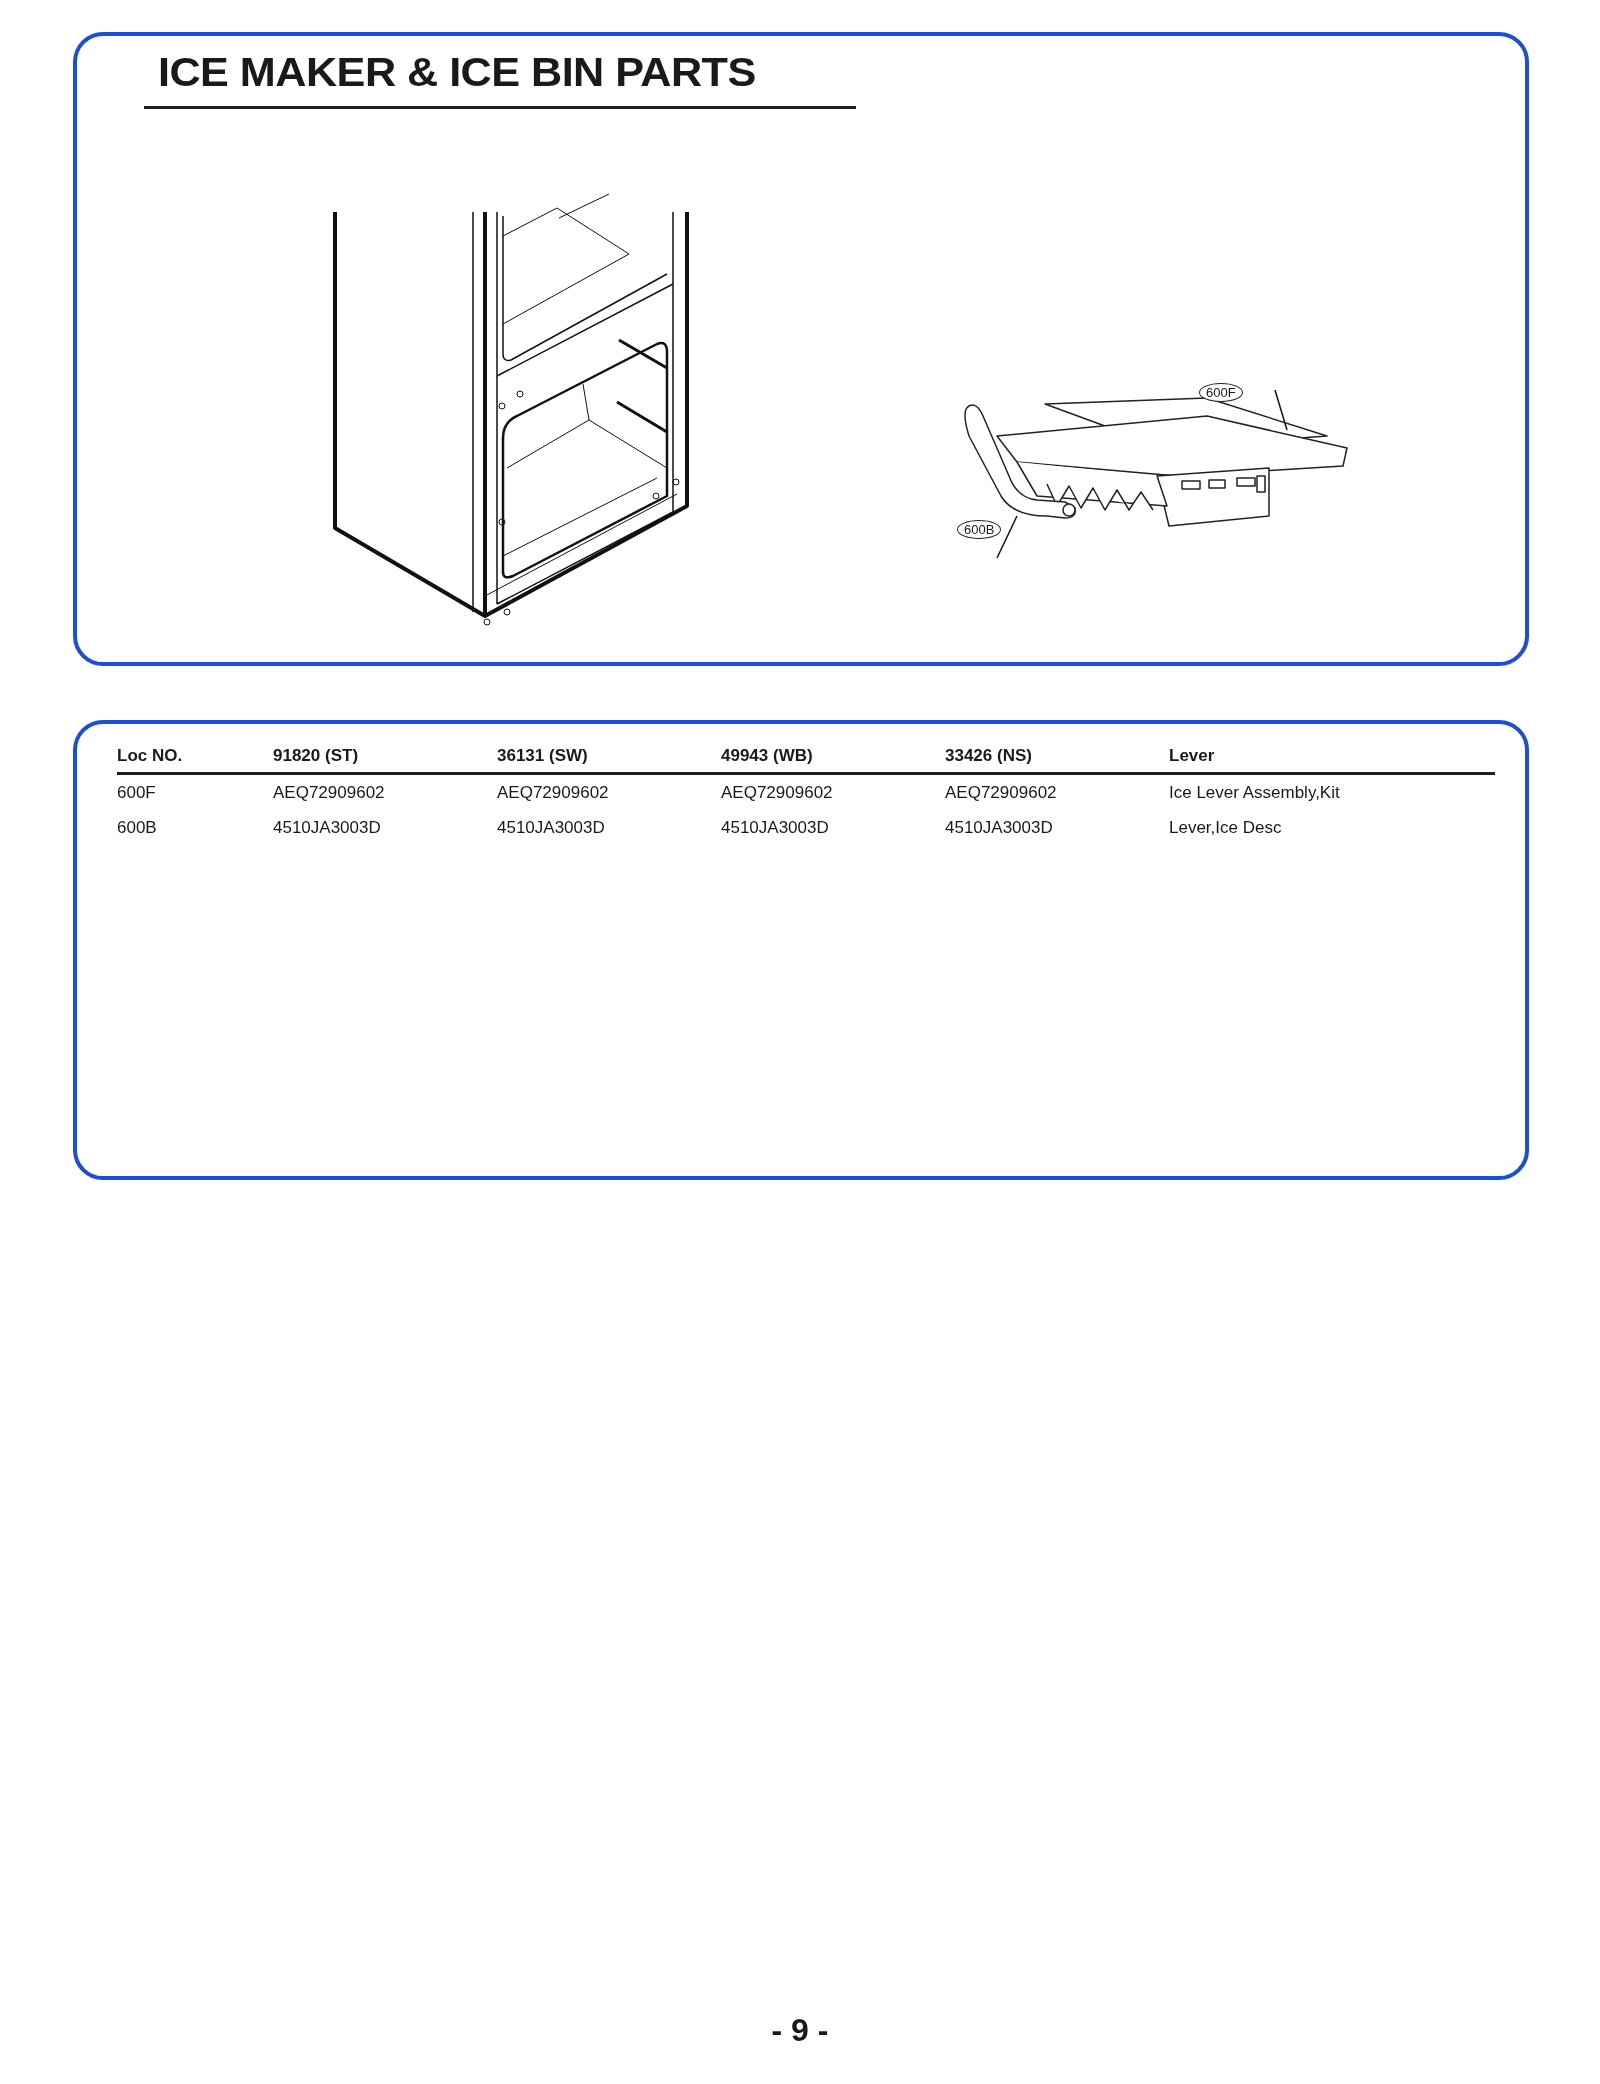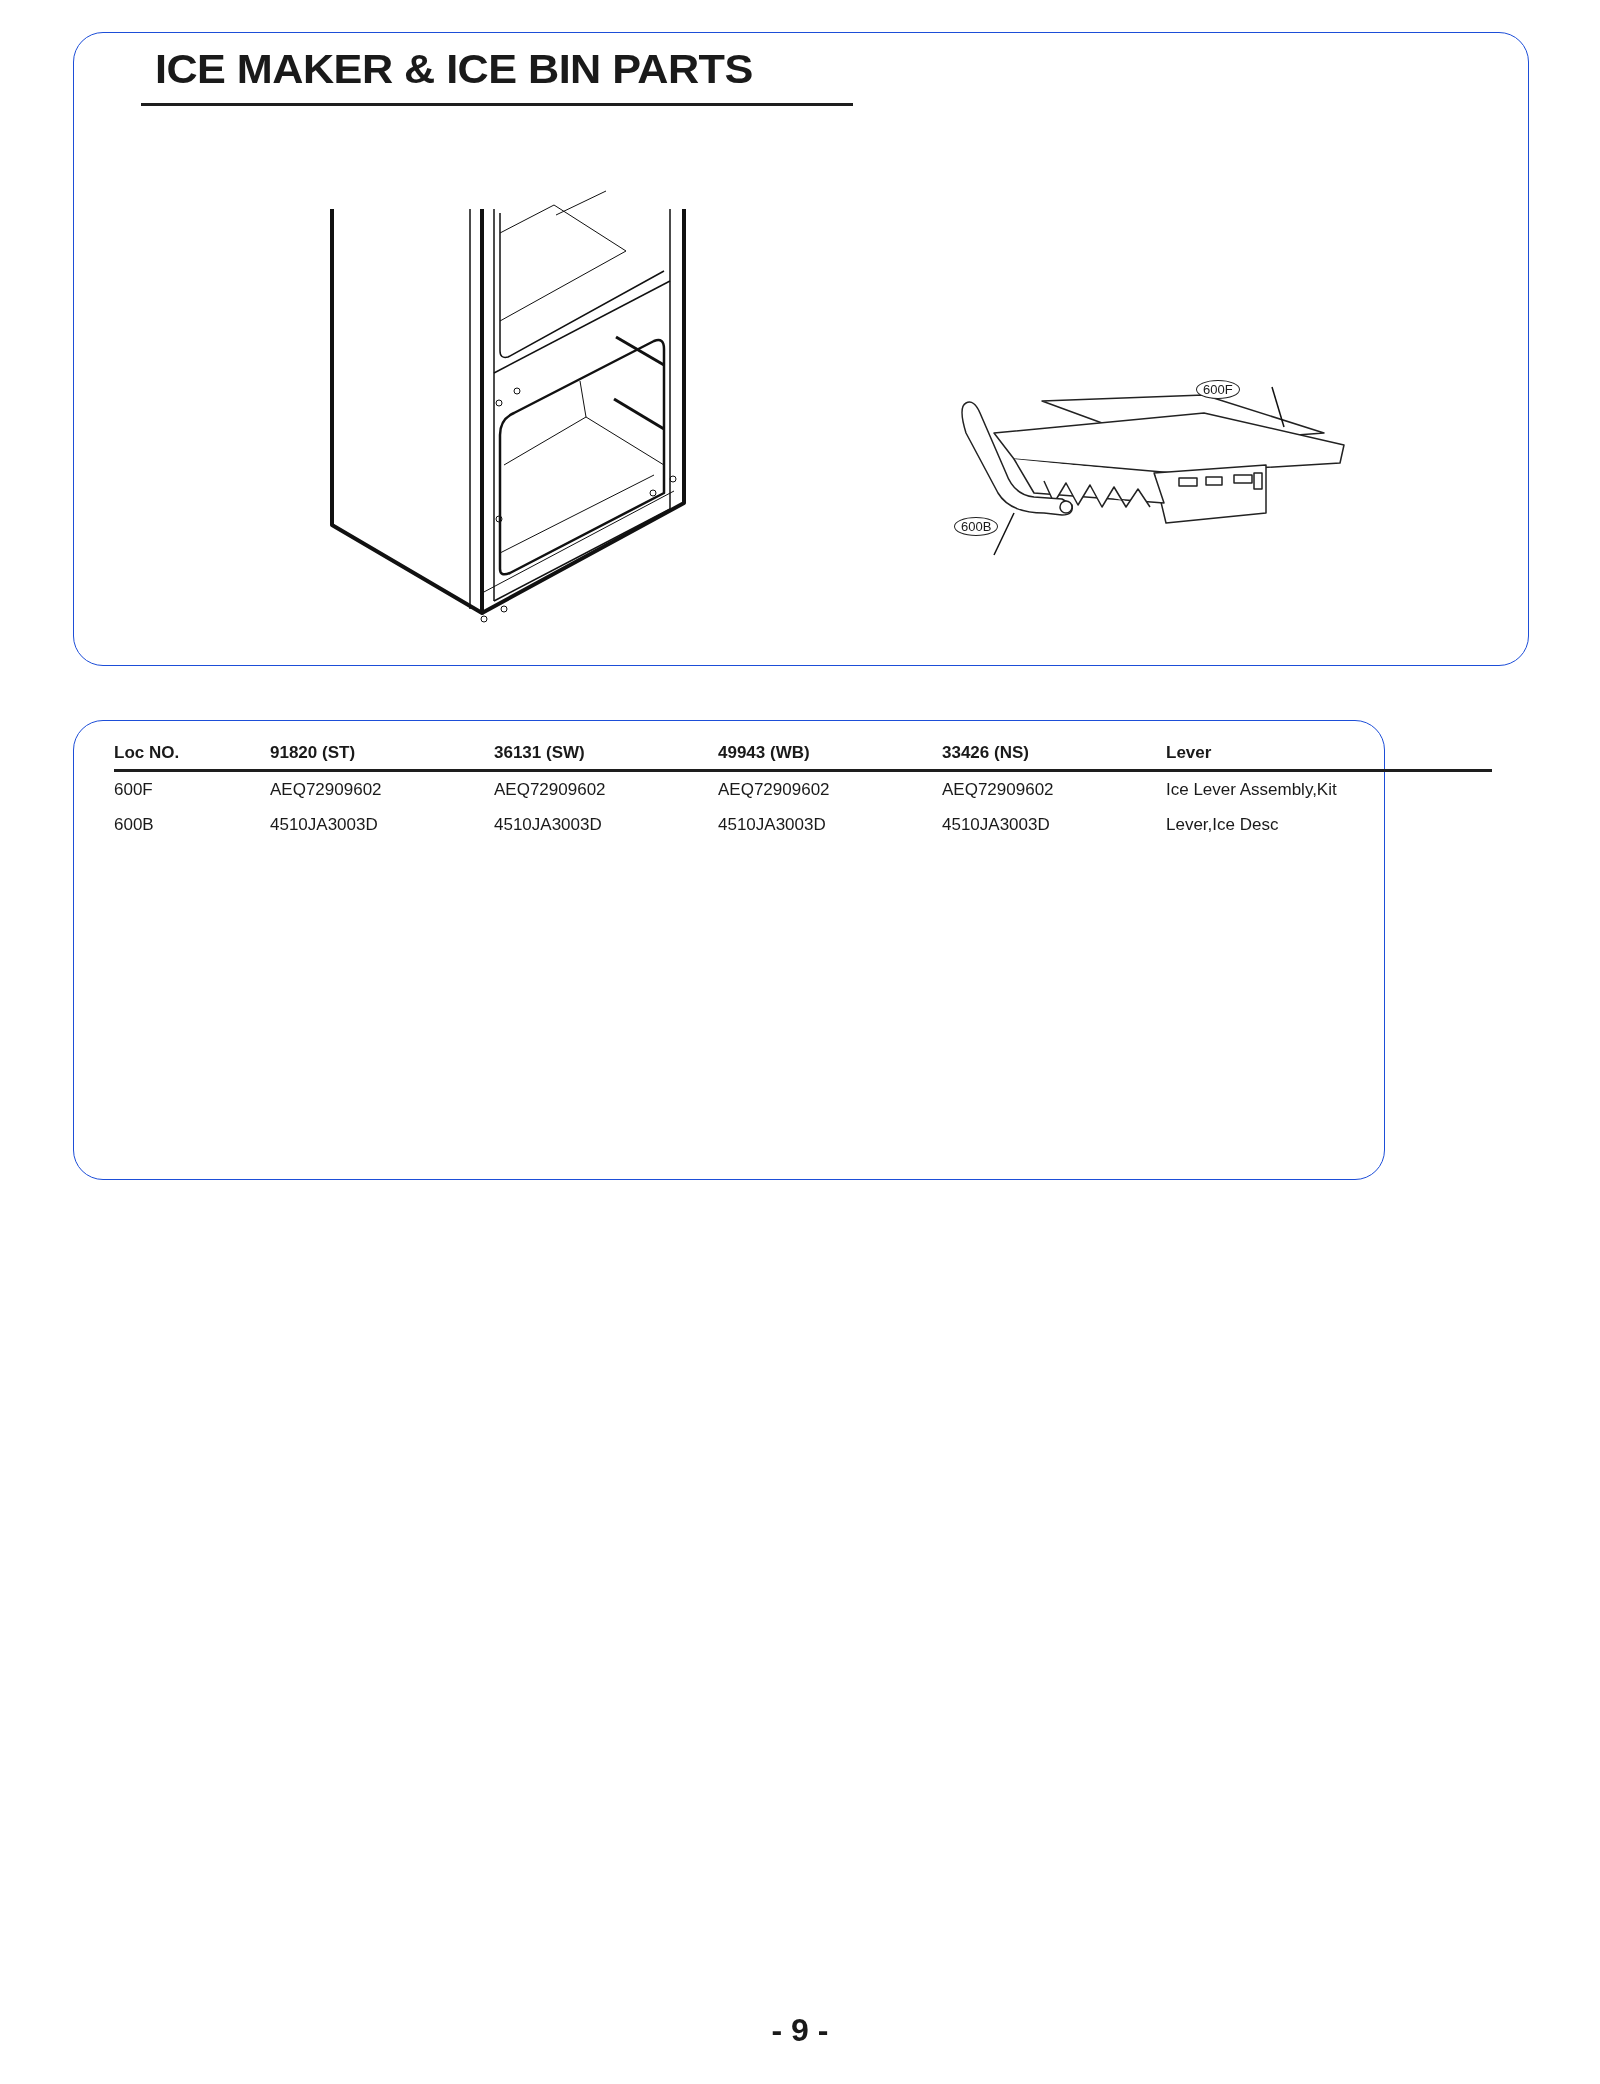--- a/index.html
+++ b/index.html
@@ -1,20 +1,20 @@
 <!DOCTYPE html>
 <html><head>
 <meta charset="utf-8">
 <style>
   html, body { margin:0; padding:0; background:#ffffff; }
   body { width:1600px; height:2084px; position:relative; overflow:hidden;
          font-family:"Liberation Sans", sans-serif; color:#1a1a1a; }
-  .panel { position:absolute; border:1px solid #1d4ed8; border-radius:30px; box-sizing:border-box; background:#fff; }
+  .panel { position:absolute; border:4px solid #1d4ed8; border-radius:30px; box-sizing:border-box; background:#fff; }
   #diagram-panel { left:73px; top:32px; width:1456px; height:634px; }
-  #table-panel { left:73px; top:720px; width:1312px; height:460px; }
+  #table-panel { left:73px; top:720px; width:1456px; height:460px; }
   .title { position:absolute; left:81px; top:14px; font-size:40px; font-weight:bold;
            letter-spacing:-0.5px; transform:scaleX(1.08); transform-origin:left; color:#1a1a1a; }
   .title-rule { position:absolute; left:67px; top:70px; width:712px; height:3px; background:#1e1e1e; }
   .fridge { position:absolute; left:250px; top:140px; }
   .icemaker { position:absolute; left:880px; top:340px; }
   .callout { position:absolute; font-size:13px; border:1.5px solid #222; border-radius:50%;
              padding:1px 6px; background:#fff; }
   table.parts { position:absolute; left:40px; top:14px; width:1378px; border-collapse:collapse; font-size:17px; }
   table.parts th { text-align:left; font-weight:bold; padding:8px 0 6px 0; border-bottom:3px solid #1e1e1e; }
   table.parts td { padding:8px 0 7px 0; }

